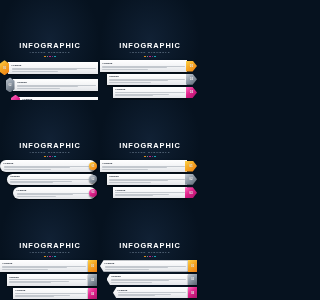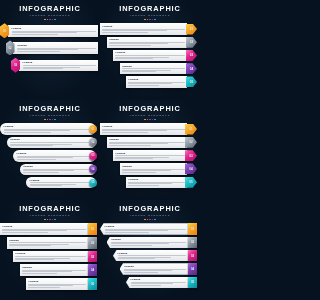--- a/index.html
+++ b/index.html
@@ -22,21 +22,21 @@
     padding:0;
   }
   .panel::after{
     content:"";
     position:absolute; inset:0;
     background:radial-gradient(ellipse at 50% 40%, rgba(25,45,70,.55), rgba(4,12,22,0) 70%);
     pointer-events:none;
   }
 
   
-  .hdr { position:relative; z-index:3; text-align:center; padding-top:5px; }
+  .hdr { position:relative; z-index:3; text-align:center; padding-top:5px;margin-top:37px; }
   .hdr .title {
     color:#ffffff;
     font-size:7.4px;
     letter-spacing:.9px;
     font-weight:bold;
     line-height:8px;
   }
   .hdr .sub {
     color:#8fa0b4;
     font-size:2.5px;

